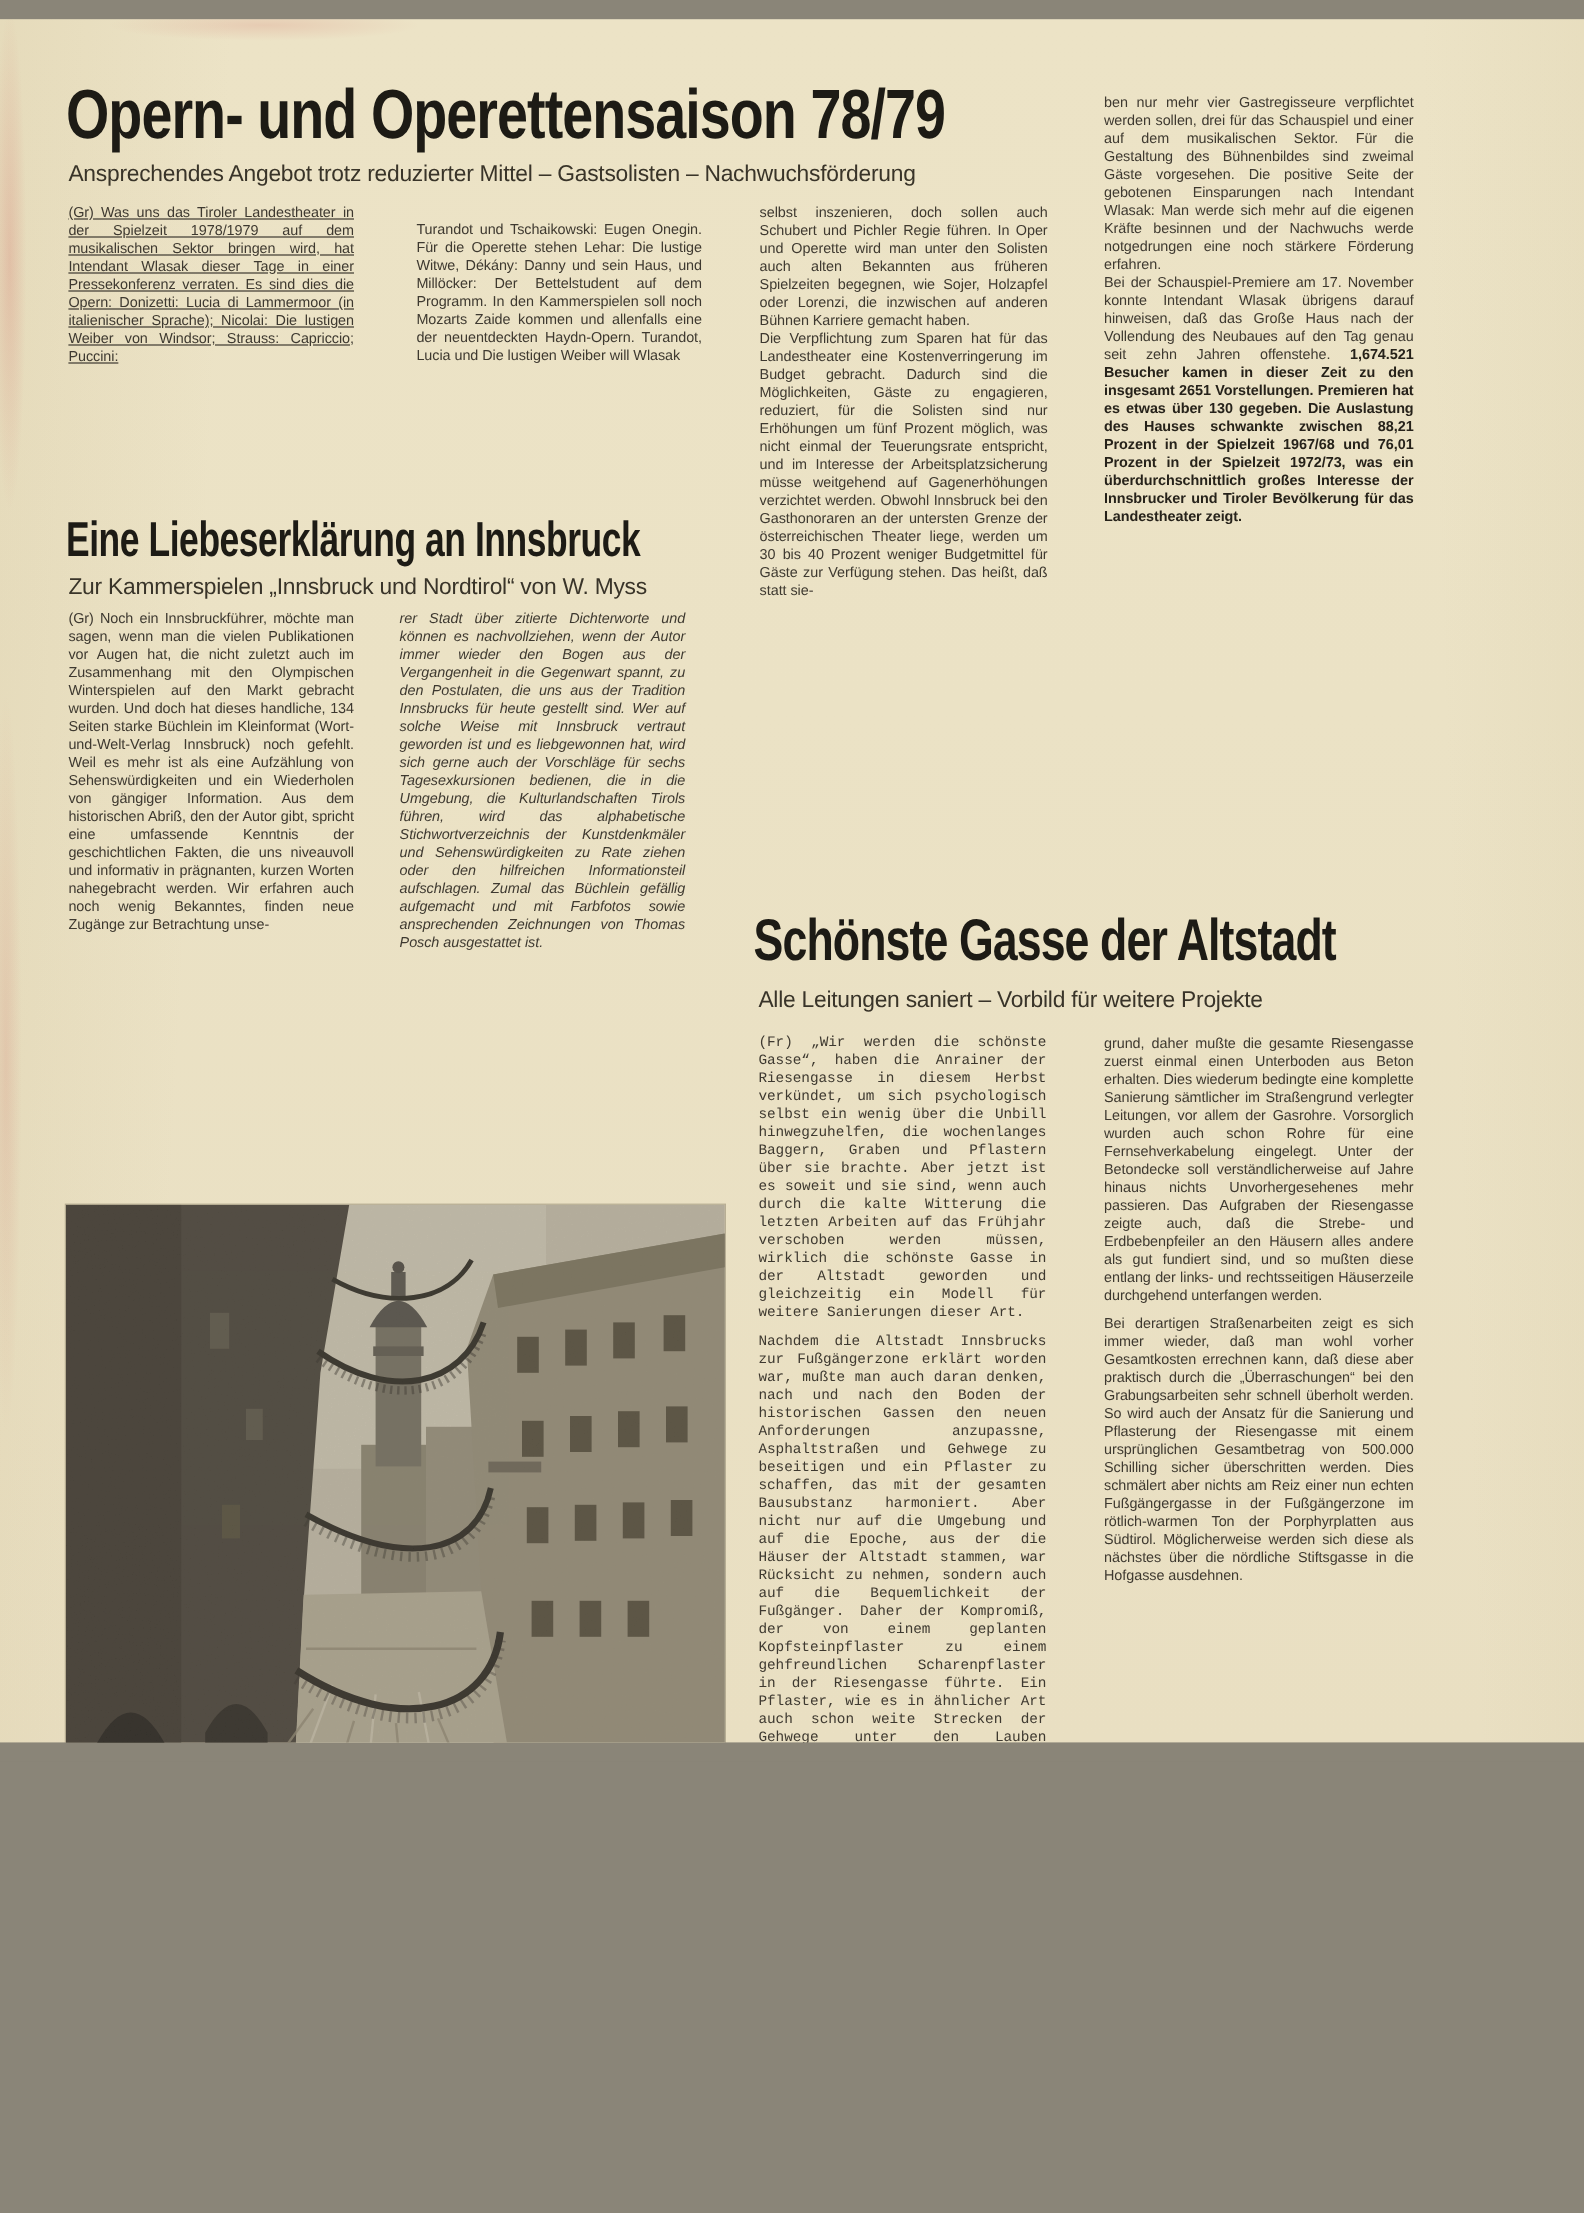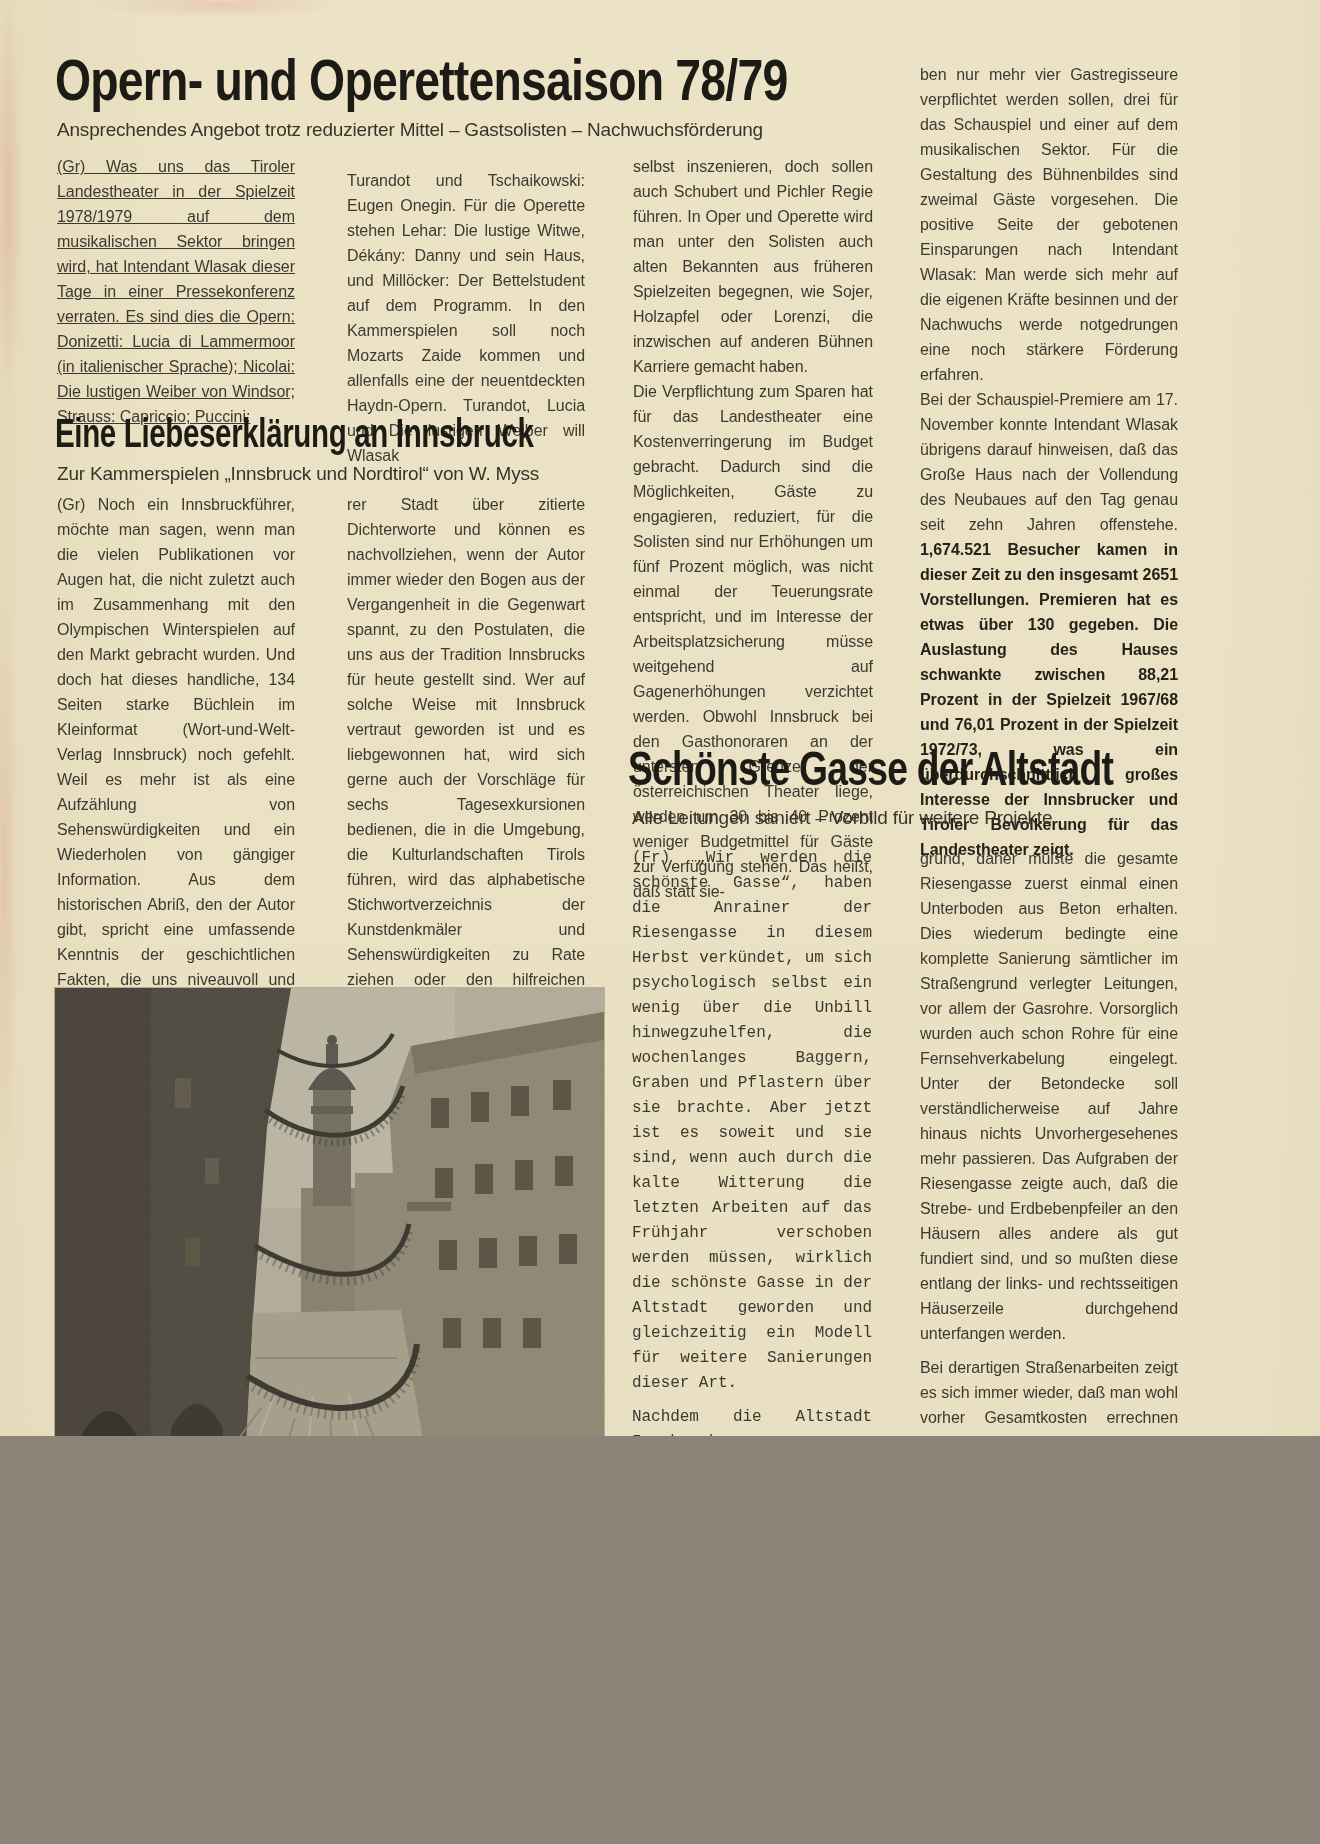--- a/index.html
+++ b/index.html
@@ -1,38 +1,38 @@
 <!DOCTYPE html>
 <html lang="de"><head>
 <meta charset="utf-8">
 <style>
   html,body{margin:0;padding:0;background:#8a8578;}
   #paper{
     position:relative;
     width:1320px;height:1436px;
-    margin:0 auto;
+    margin:16px auto;
     background:
       linear-gradient(93deg, rgba(190,170,120,.14), rgba(0,0,0,0) 14%),
       linear-gradient(268deg, rgba(200,185,140,.12), rgba(0,0,0,0) 10%),
       linear-gradient(180deg,#ece3c6 0%, #ebe2c5 40%, #e9dfc2 100%);
     overflow:hidden;
     font-family:"Liberation Sans", sans-serif;
     color:#3e3930;
   }
   .abs{position:absolute;}
   .headline{
     font-weight:700;color:#1d1b15;letter-spacing:-1px;
     transform-origin:left top;white-space:nowrap;
     font-family:"Liberation Sans", sans-serif;
   }
   .subhead{
     font-size:19px;color:#393429;letter-spacing:-.2px;white-space:nowrap;
   }
   .bodycol{
-    font-size:16px;line-height:25px;text-align:justify;
+    font-size:12px;line-height:15px;text-align:justify;
     color:#3e3930;letter-spacing:-.05px;
   }
   .bodycol p{margin:0;padding:0;}
   .bodycol p.gap{margin-top:9px;}
   .boldrun{font-weight:700;color:#26221a;}
   .caption{
     font-family:"Liberation Serif", serif;font-style:italic;font-weight:600;
     font-size:16.5px;line-height:22px;color:#342f26;text-align:justify;
   }
   .credit{
@@ -78,21 +78,21 @@
   </div>
 
   <div class="abs headline" style="left:55px;top:410px;font-size:41px;letter-spacing:-.5px;transform:scaleX(.72);">Eine Liebeserklärung an Innsbruck</div>
 
   <div class="abs subhead" style="left:57px;top:463px;">Zur Kammerspielen „Innsbruck und Nordtirol“ von W. Myss</div>
 
   <div class="abs bodycol" style="left:57px;top:492px;width:238px;">
     <p>(Gr) Noch ein Innsbruckführer, möchte man sagen, wenn man die vielen Publikationen vor Augen hat, die nicht zuletzt auch im Zusammenhang mit den Olympischen Winterspielen auf den Markt gebracht wurden. Und doch hat dieses handliche, 134 Seiten starke Büchlein im Kleinformat (Wort-und-Welt-Verlag Innsbruck) noch gefehlt. Weil es mehr ist als eine Aufzählung von Sehenswürdigkeiten und ein Wiederholen von gängiger Information. Aus dem historischen Abriß, den der Autor gibt, spricht eine umfassende Kenntnis der geschichtlichen Fakten, die uns niveauvoll und informativ in prägnanten, kurzen Worten nahegebracht werden. Wir erfahren auch noch wenig Bekanntes, finden neue Zugänge zur Betrachtung unse-</p>
   </div>
 
-  <div class="abs bodycol" style="left:347px;top:492px;width:238px;">
+  <div class="abs bodycol" style="left:333px;top:492px;width:238px;font-style:italic;">
     <p>rer Stadt über zitierte Dichterworte und können es nachvollziehen, wenn der Autor immer wieder den Bogen aus der Vergangenheit in die Gegenwart spannt, zu den Postulaten, die uns aus der Tradition Innsbrucks für heute gestellt sind. Wer auf solche Weise mit Innsbruck vertraut geworden ist und es liebgewonnen hat, wird sich gerne auch der Vorschläge für sechs Tagesexkursionen bedienen, die in die Umgebung, die Kulturlandschaften Tirols führen, wird das alphabetische Stichwortverzeichnis der Kunstdenkmäler und Sehenswürdigkeiten zu Rate ziehen oder den hilfreichen Informationsteil aufschlagen. Zumal das Büchlein gefällig aufgemacht und mit Farbfotos sowie ansprechenden Zeichnungen von Thomas Posch ausgestattet ist.</p>
   </div>
 
   <div class="abs headline" style="left:628px;top:740px;font-size:49px;transform:scaleX(.76);">Schönste Gasse der Altstadt</div>
 
   <div class="abs subhead" style="left:632px;top:807px;">Alle Leitungen saniert – Vorbild für weitere Projekte</div>
 
   <div class="abs bodycol" style="left:632px;top:846px;width:240px;font-family:Liberation Mono, monospace;">
     <p>(Fr) „Wir werden die schönste Gasse“, haben die Anrainer der Riesengasse in diesem Herbst verkündet, um sich psychologisch selbst ein wenig über die Unbill hinwegzuhelfen, die wochenlanges Baggern, Graben und Pflastern über sie brachte. Aber jetzt ist es soweit und sie sind, wenn auch durch die kalte Witterung die letzten Arbeiten auf das Frühjahr verschoben werden müssen, wirklich die schönste Gasse in der Altstadt geworden und gleichzeitig ein Modell für weitere Sanierungen dieser Art.</p>
     <p class="gap">Nachdem die Altstadt Innsbrucks zur Fußgängerzone erklärt worden war, mußte man auch daran denken, nach und nach den Boden der historischen Gassen den neuen Anforderungen anzupassne, Asphaltstraßen und Gehwege zu beseitigen und ein Pflaster zu schaffen, das mit der gesamten Bausubstanz harmoniert. Aber nicht nur auf die Umgebung und auf die Epoche, aus der die Häuser der Altstadt stammen, war Rücksicht zu nehmen, sondern auch auf die Bequemlichkeit der Fußgänger. Daher der Kompromiß, der von einem geplanten Kopfsteinpflaster zu einem gehfreundlichen Scharenpflaster in der Riesengasse führte. Ein Pflaster, wie es in ähnlicher Art auch schon weite Strecken der Gehwege unter den Lauben kennzeichnet. Ein Pflaster aus Steinplatten erfordert einen stabilen Unter-</p>

